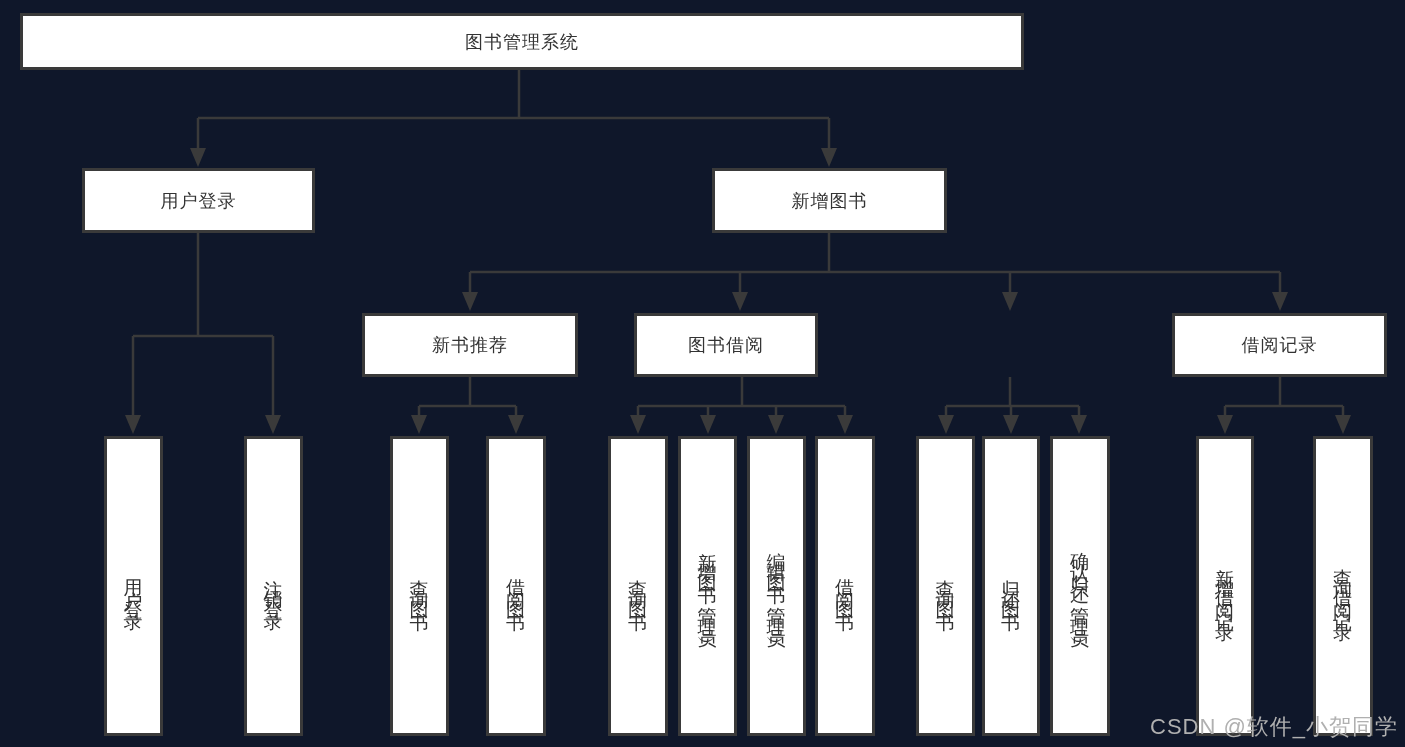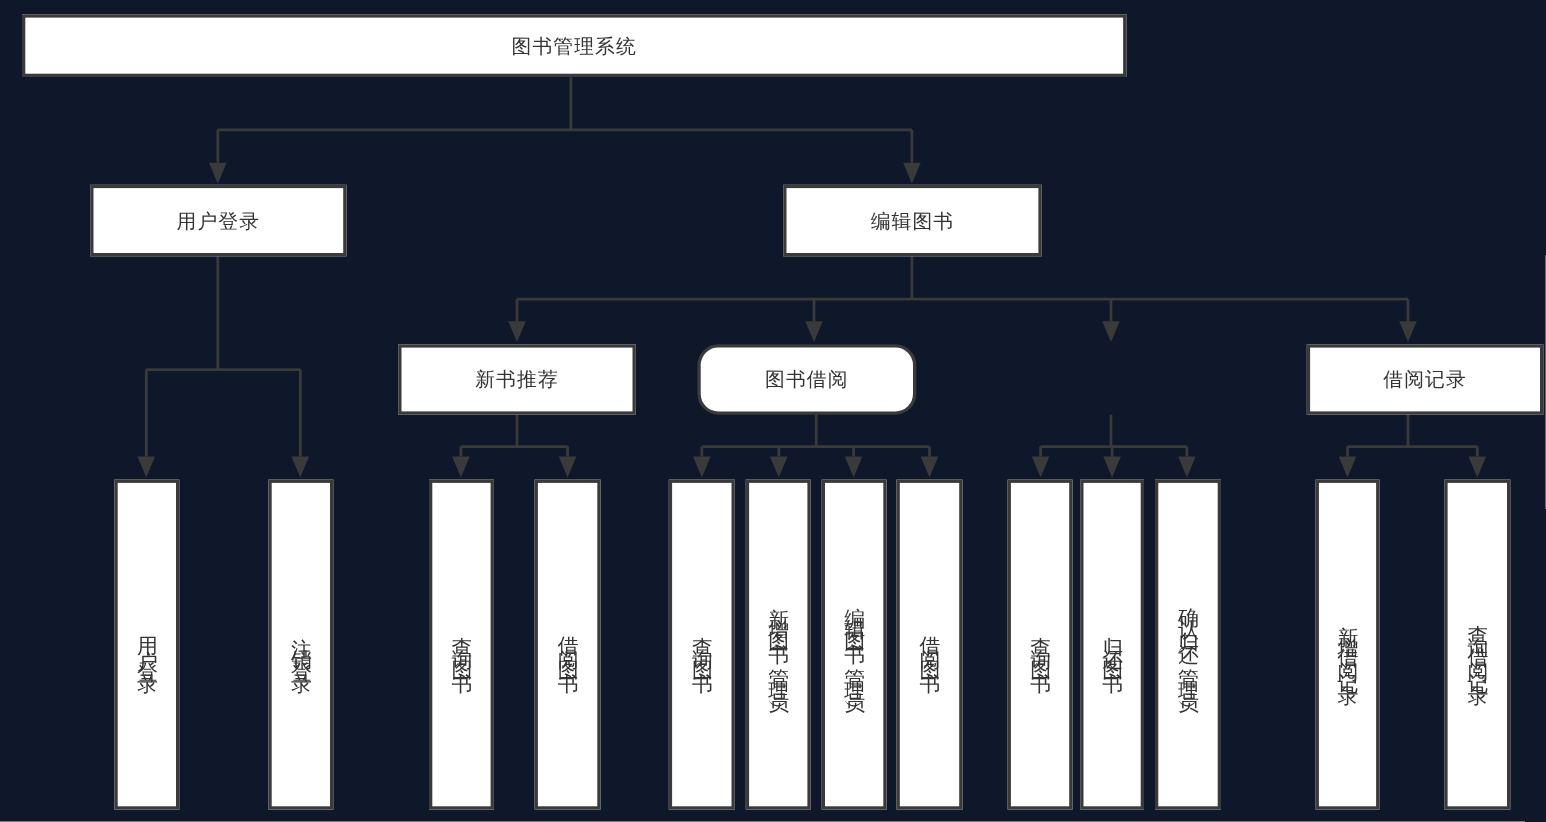--- a/index.html
+++ b/index.html
@@ -84,30 +84,30 @@
   </svg>
 
   <div class="box hbox" style="left:20px; top:13px; width:1004px; height:57px;">
     <span>图书管理系统</span>
   </div>
 
   <div class="box hbox" style="left:82px; top:168px; width:233px; height:65px;">
     <span>用户登录</span>
   </div>
   <div class="box hbox" style="left:712px; top:168px; width:235px; height:65px;">
-    <span>编辑图书</span>
+    <span>新增图书</span>
   </div>
 
   <div class="box hbox" style="left:362px; top:313px; width:216px; height:64px;justify-content:center;">
     <span>新书推荐</span>
   </div>
-  <div class="box hbox" style="left:634px; top:313px; width:199px; height:64px;border-radius:19px;">
+  <div class="box hbox" style="left:634px; top:313px; width:184px; height:64px;">
     <span>图书借阅</span>
   </div>
-  <div class="box hbox" style="left:1172px; top:313px; width:215px; height:64px;margin-left:16px;">
+  <div class="box hbox" style="left:1172px; top:313px; width:215px; height:64px;">
     <span>借阅记录</span>
   </div>
 
   <div class="box vbox" style="left:104px; top:436px; width:59px; height:300px;">
     <span class="vtext">用户登录</span>
   </div>
   <div class="box vbox" style="left:244px; top:436px; width:59px; height:300px;">
     <span class="vtext">注销登录</span>
   </div>
 
@@ -141,14 +141,15 @@
     <span class="vtext">确认归还（管理员）</span>
   </div>
 
   <div class="box vbox" style="left:1196px; top:436px; width:58px; height:300px;">
     <span class="vtext">新增借阅记录</span>
   </div>
   <div class="box vbox" style="left:1313px; top:436px; width:60px; height:300px;">
     <span class="vtext">查询借阅记录</span>
   </div>
 
+  <div class="watermark">CSDN @软件_小贺同学</div>
 
 </div>
 
 </body></html>

